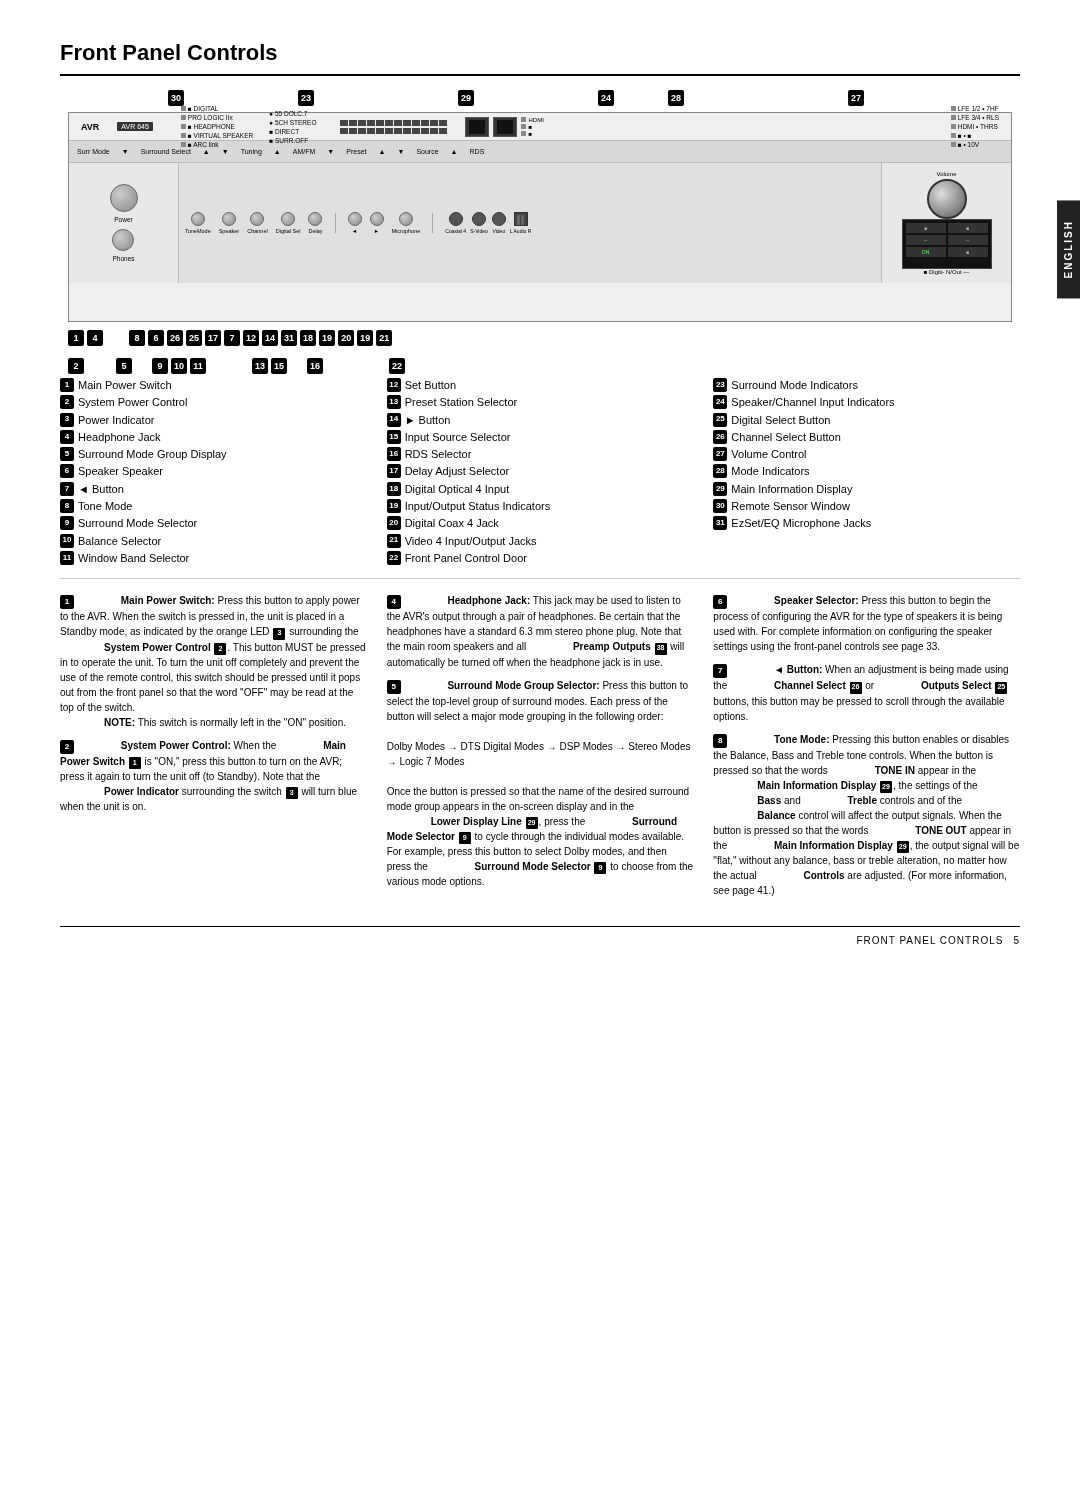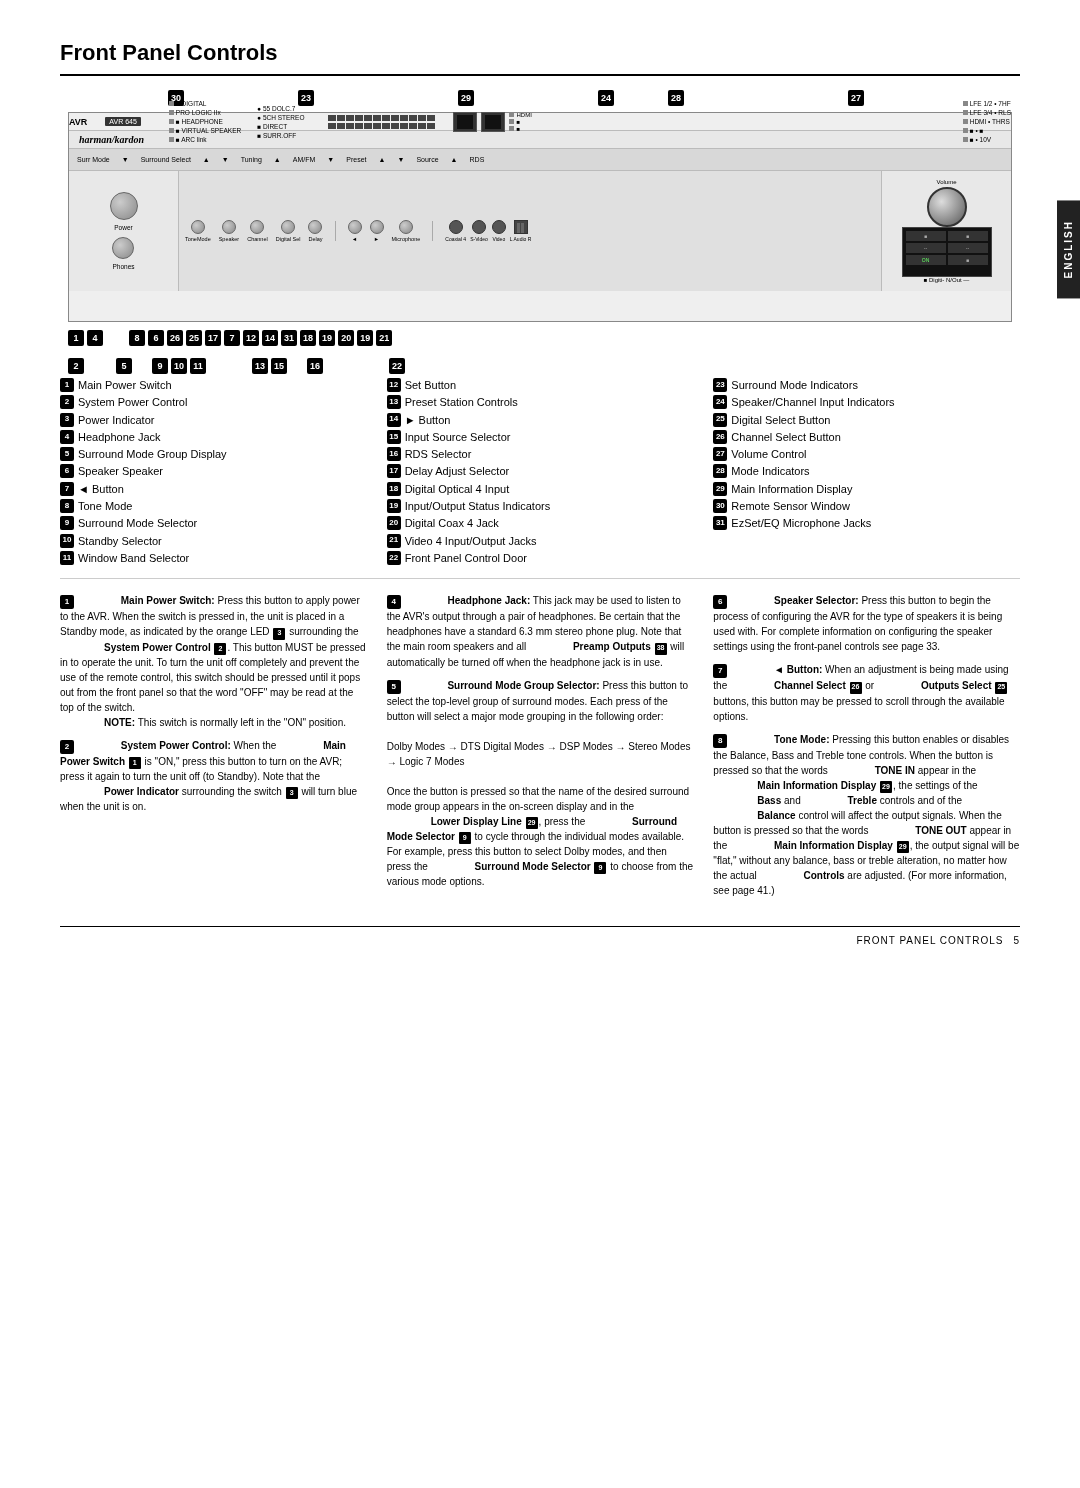--- a/index.html
+++ b/index.html
@@ -129,23 +129,23 @@
       border: 1.5px solid #888;
       margin: 0 8px;
       height: 210px;
       position: relative;
       background: #efefef;
     }
     
     .fp-row1 {
       display: flex;
       align-items: center;
-      height: 18px;
+      height: 28px;
       border-bottom: 1px solid #bbb;
-      padding: 0 0;
+      padding: 0 12px;
       gap: 8px;
       font-size: 8px;
     }
     .fp-avr-label {
       font-size: 9px;
       font-weight: bold;
       margin-right: 10px;
     }
     .fp-badge {
       display: inline-flex;
@@ -440,21 +440,20 @@
               <span class="ind-sq"></span>
               <span> ■ • ■</span>
             </div>
           <div class="ind-line">
               <span class="ind-sq"></span>
               <span> ■ • 10V</span>
             </div>
         </div>
       </div>
 
-      <div style="padding:3px 10px; background:#e8e8e8; border-bottom:1px solid #bbb; font-family:Georgia,serif; font-size:10px; font-style:italic; font-weight:bold;">harman/kardon</div>
 
       <div class="fp-nav-strip">
         <span>Surr Mode</span>
           <span>▼</span>
           <span>Surround Select</span>
           <span>▲</span>
           <span>▼</span>
         <span>Tuning</span>
           <span>▲</span>
           <span>AM/FM</span>
@@ -644,36 +643,36 @@
       <div class="legend-item">
           <span class="callout-inline">8</span>
           <span> Tone Mode</span>
         </div>
       <div class="legend-item">
           <span class="callout-inline">9</span>
           <span> Surround Mode Selector</span>
         </div>
       <div class="legend-item">
           <span class="callout-inline">10</span>
-          <span> Standby Selector</span>
+          <span> Balance Selector</span>
         </div>
       <div class="legend-item">
           <span class="callout-inline">11</span>
           <span> Window Band Selector</span>
         </div>
     </div>
 
     <div class="legend-col">
       <div class="legend-item">
           <span class="callout-inline">12</span>
           <span> Set Button</span>
         </div>
       <div class="legend-item">
           <span class="callout-inline">13</span>
-          <span> Preset Station Controls</span>
+          <span> Preset Station Selector</span>
         </div>
       <div class="legend-item">
           <span class="callout-inline">14</span>
           <span> ► Button</span>
         </div>
       <div class="legend-item">
           <span class="callout-inline">15</span>
           <span> Input Source Selector</span>
         </div>
       <div class="legend-item">

